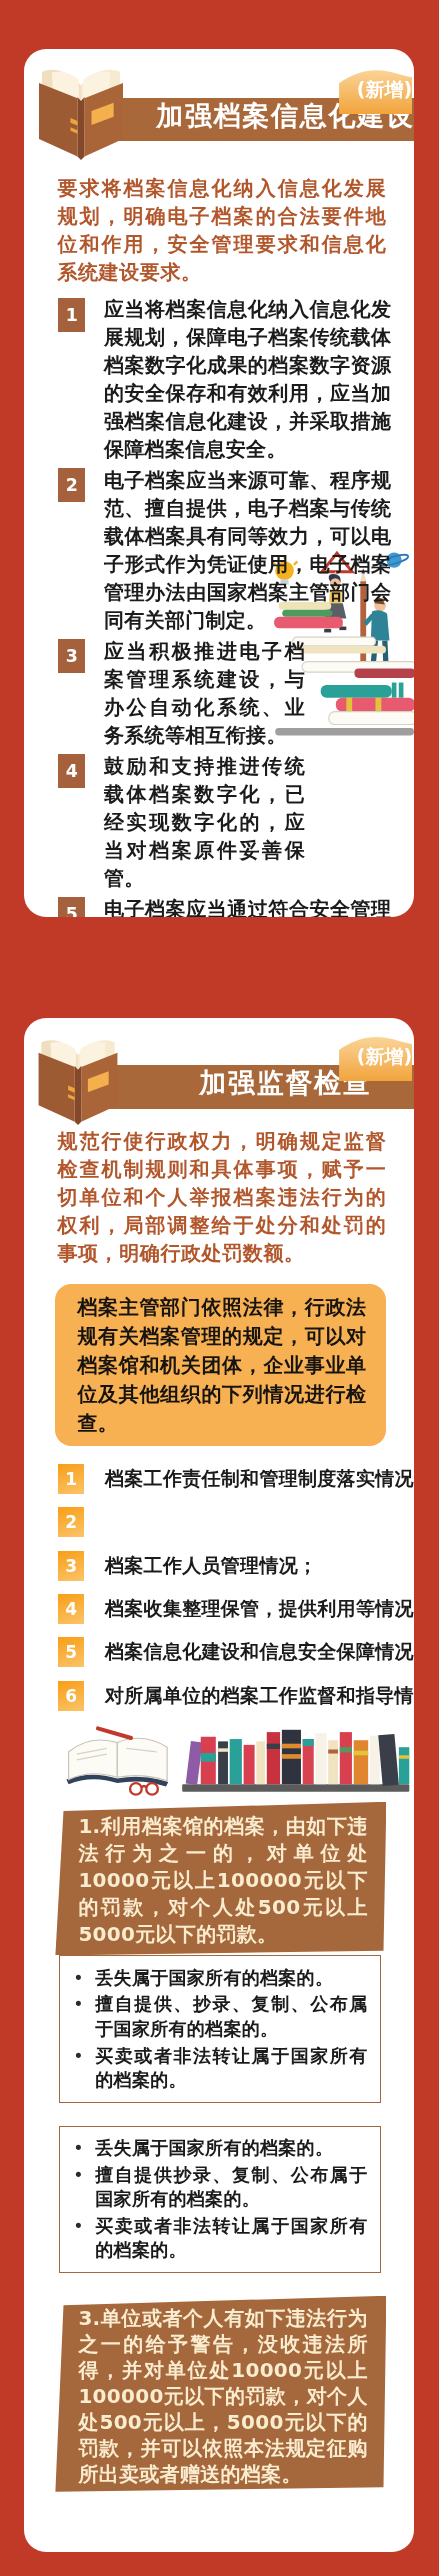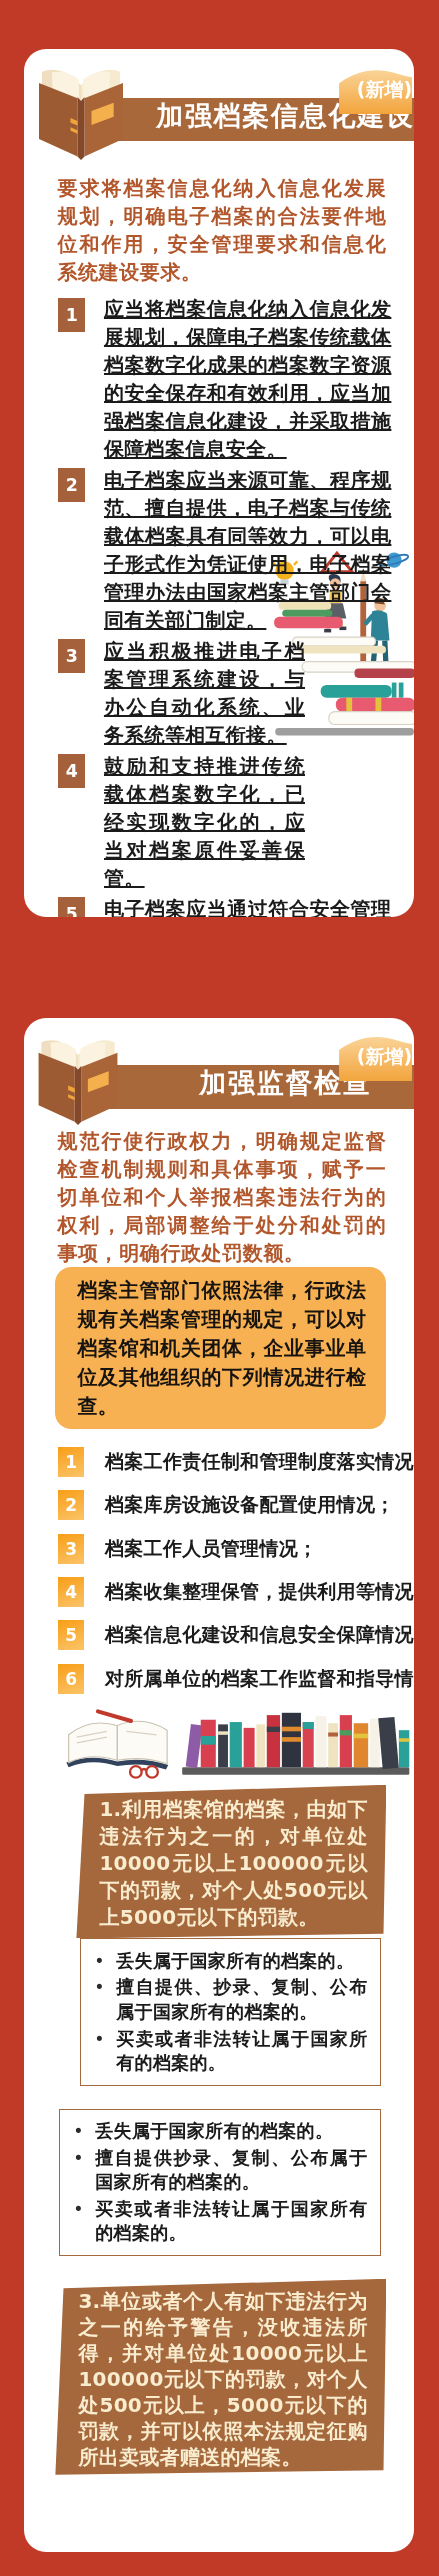--- a/index.html
+++ b/index.html
@@ -60,29 +60,29 @@
   .items1 { margin-top:9.3px; padding:0 23px 0 34px; position:relative; z-index:1; }
   .item1 { display:flex; gap:18.6px; margin-bottom:2.9px; }
   .num1 {
     flex:0 0 27px; height:34px; margin-top:2.3px;
     background:#A4613C; color:#FFFFFF;
     font-size:17.4px; font-weight:bold;
     display:flex; align-items:center; justify-content:center;
   }
   .itxt {
     color:#1B1B1B; font-size:20px; font-weight:bold;
-    line-height:28px; letter-spacing:0.3px; text-align:justify;text-decoration:underline;
+    line-height:28px; letter-spacing:0.3px; text-align:justify;
   }
   .narrow .itxt { width:201px; }
 
   .illus1 { position:absolute; right:0; top:496px; width:147px; height:197px; z-index:0; }
 
   
   .highlight-box {
-    margin:0 28px 0 31px;
+    margin:17px 28px 0 31px;
     background:#F7B052;
     border-radius:16.3px;
     padding:9.3px 20px 8.1px 22px;
     color:#161310;
     font-size:20px; font-weight:bold; line-height:29px;
     letter-spacing:0.3px; text-align:justify;
   }
   .checks { margin-top:17.4px; padding:0 23px 0 34px; }
   .check { display:flex; gap:21px; align-items:center; margin-bottom:13.4px; }
   .num2 {
@@ -90,21 +90,21 @@
     background:linear-gradient(160deg,#F89E17 0%,#FBC express 100%);
     background:linear-gradient(160deg,#F89E17 0%,#FBC469 100%);
     color:#FFFFFF; font-size:17px; font-weight:bold;
     display:flex; align-items:center; justify-content:center;
   }
   .ctxt { color:#1B1B1B; font-size:19px; font-weight:600; letter-spacing:0.3px; white-space:nowrap; }
 
   .illus2 { display:block; margin:7px 0 0 37px; width:349px; height:73px; }
 
   
-  .pgroup1 { margin-top:4.7px;margin-left:21px; }
+  .pgroup1 { margin-top:4.7px; }
   .pgroup { margin-top:23px; }
   .pbox {
     margin:0 28px 0 31px;
     background:#A5673C;
     color:#F9ECCF;
     font-size:20px; font-weight:bold;
     line-height:27px; letter-spacing:0.3px; text-align:justify;
     padding:11.6px 18.6px 7px 23px;
     clip-path:polygon(8.1px 9.3px, 100% 0px, calc(100% - 2.9px) calc(100% - 4.7px), 0px 100%);
   }
@@ -255,21 +255,20 @@
 
   <div class="highlight-box">档案主管部门依照法律，行政法规有关档案管理的规定，可以对档案馆和机关团体，企业事业单位及其他组织的下列情况进行检查。</div>
 
   <div class="checks">
     <div class="check">
       <div class="num2">1</div>
       <div class="ctxt">档案工作责任制和管理制度落实情况；</div>
     </div>
     <div class="check">
       <div class="num2">2</div>
-      <div class="ctxt">档案库房设施设备配置使用情况；</div>
     </div>
     <div class="check">
       <div class="num2">3</div>
       <div class="ctxt">档案工作人员管理情况；</div>
     </div>
     <div class="check">
       <div class="num2">4</div>
       <div class="ctxt">档案收集整理保管，提供利用等情况；</div>
     </div>
     <div class="check">

